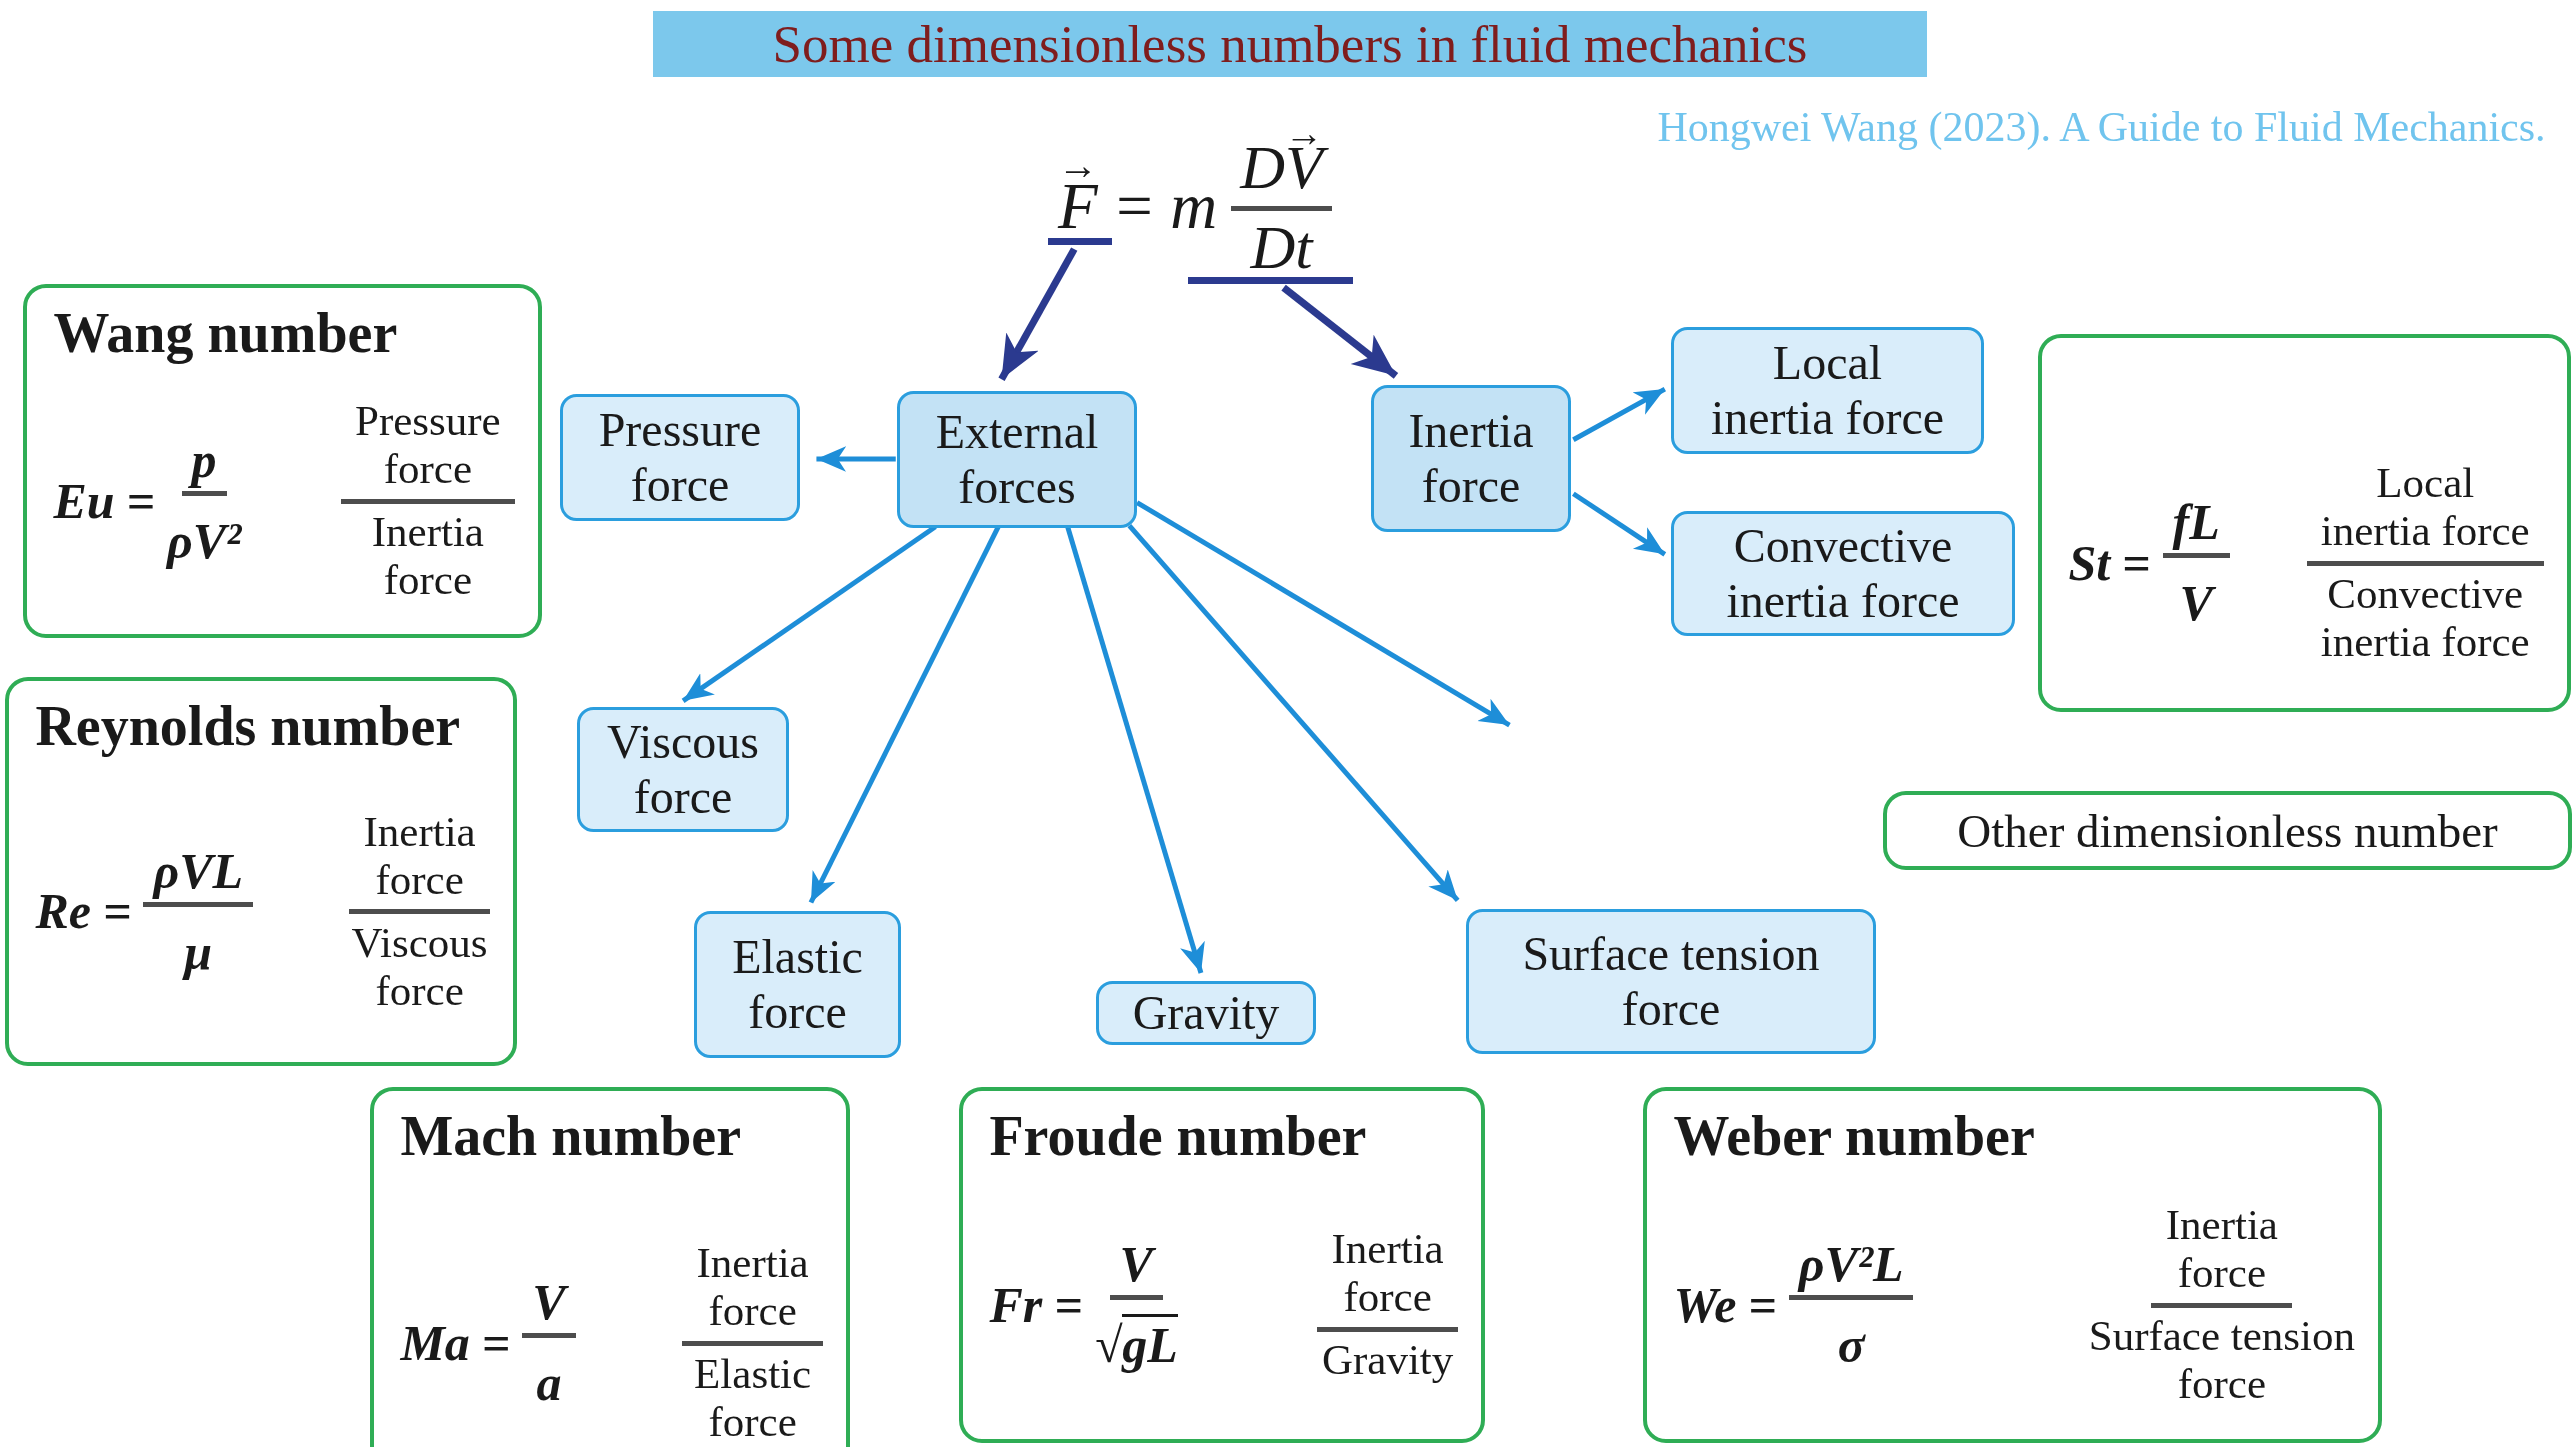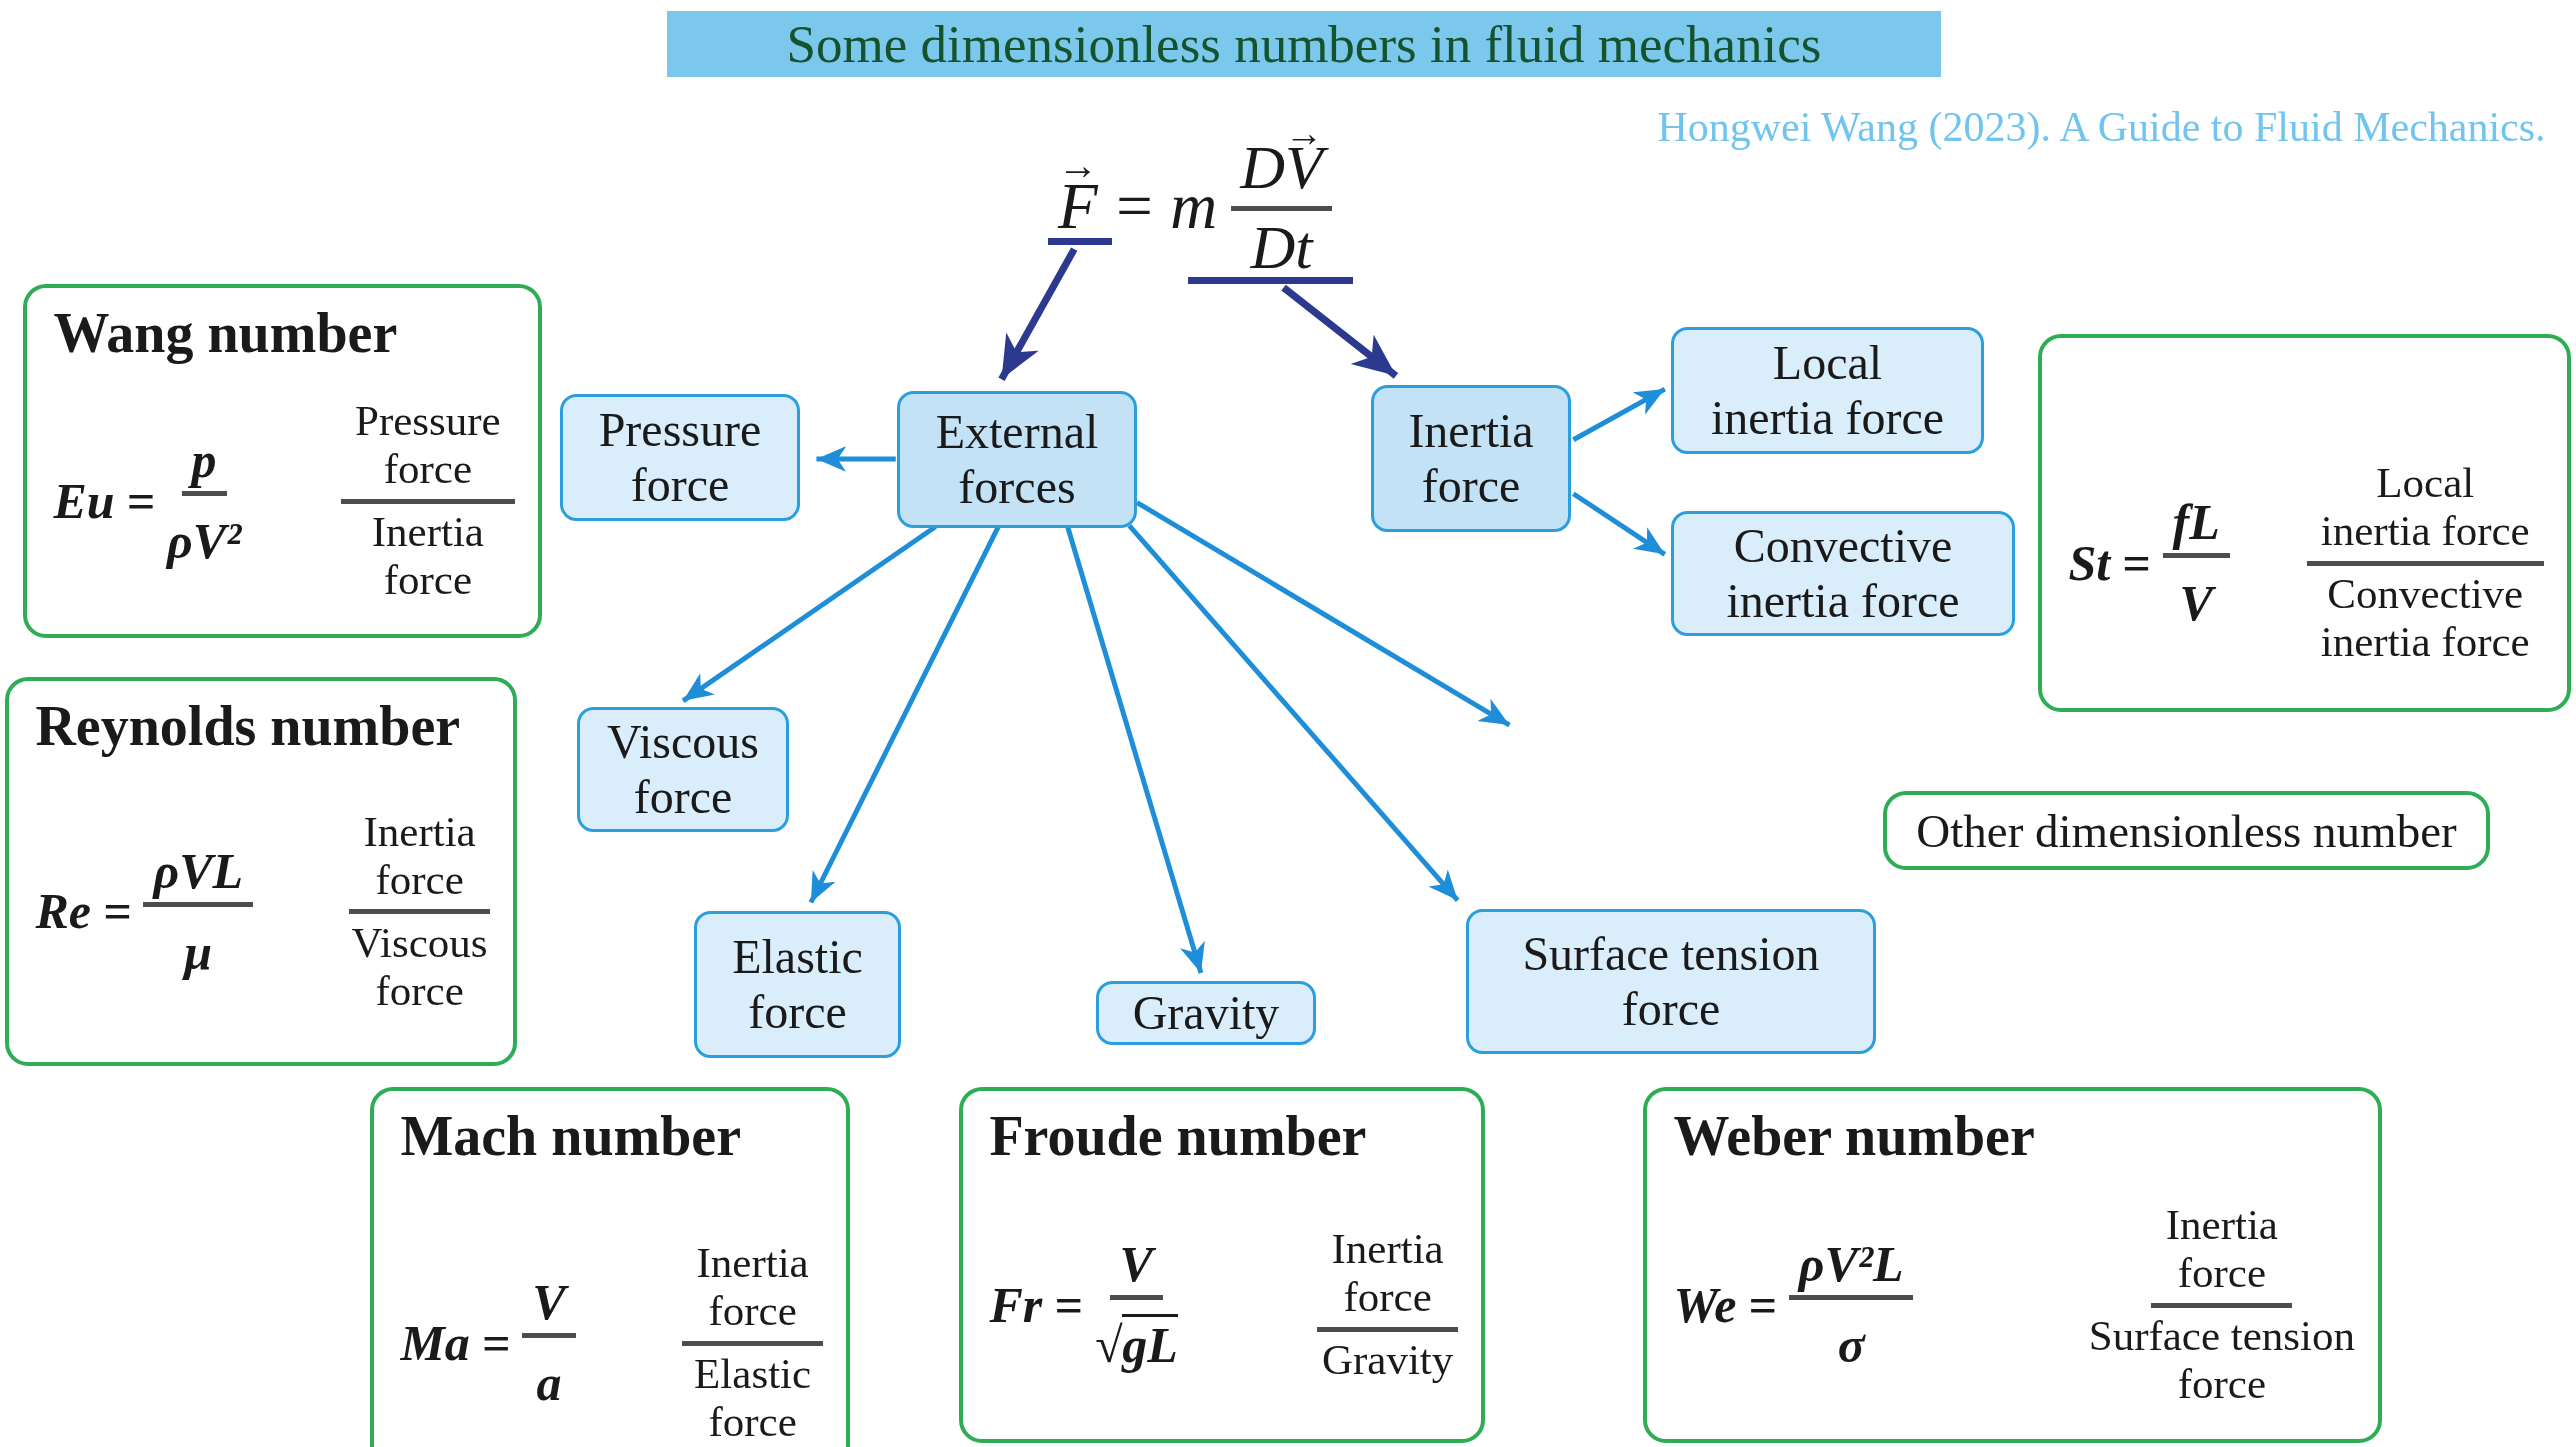--- a/index.html
+++ b/index.html
@@ -2,22 +2,22 @@
 <html style="font-size:8.8px"><head>
 <meta charset="utf-8">
 <style>
   html,body{margin:0;padding:0;background:#ffffff;}
   #canvas{
     position:relative;width:2576px;height:1448px;background:#ffffff;overflow:hidden;
     font-family:"Liberation Serif","DejaVu Serif",serif;color:#1a1a1a;
   }
   
   .title-bar{
-    position:absolute;left:667px;top:11px;width:1274px;height:66px;
-    background:#7cc8ec;color:#14532d;font-size:53px;line-height:66px;
+    position:absolute;left:653px;top:11px;width:1274px;height:66px;
+    background:#7cc8ec;color:#7f1d1d;font-size:53px;line-height:66px;
     text-align:center;white-space:nowrap;
   }
   .citation{
     position:absolute;left:1631px;top:100px;width:941px;height:55px;
     color:#70c4ee;font-size:42px;line-height:55px;text-align:center;white-space:nowrap;
   }
   
   .main-formula{
     position:absolute;left:1058px;top:132px;display:flex;align-items:center;gap:14.3px;
     font-style:italic;font-size:65px;z-index:2;
@@ -179,21 +179,21 @@
       </span>
       <span class="ratio">
         <span class="rnum">Local
 inertia force</span>
         <span class="rden">Convective
 inertia force</span>
       </span>
     </div>
   </div>
 
-  <div class="gbox" style="left:1883px;top:791px;width:607px;height:79px;">
+  <div class="gbox" style="left:1883px;top:791px;width:689px;height:79px;">
     <div style="position:absolute;inset:0;display:flex;align-items:center;justify-content:center;font-size:47px;white-space:nowrap;">Other dimensionless number</div>
   </div>
 
   <div class="gbox" style="left:370px;top:1087px;width:480px;height:432px;">
     <div class="gtitle">Mach number</div>
     <div class="grow">
       <span class="math">
         <span>Ma</span>
           <span>=</span>
         <span class="frac">

